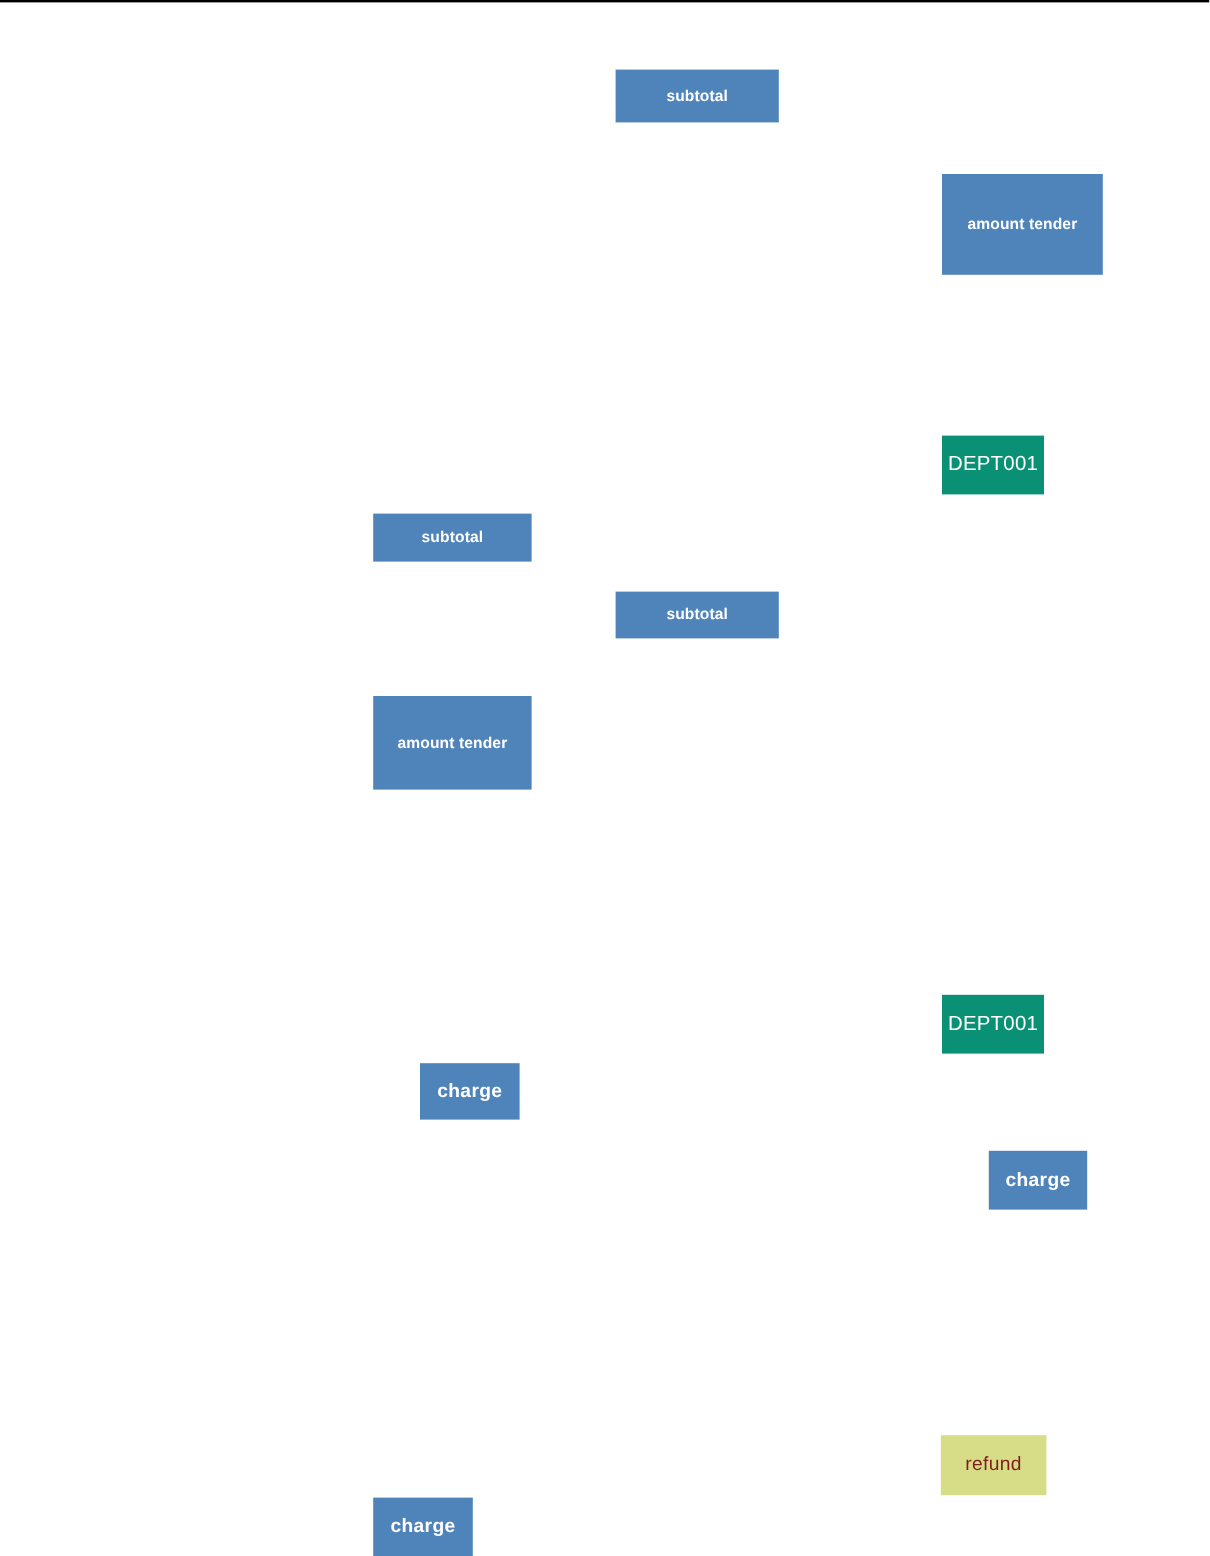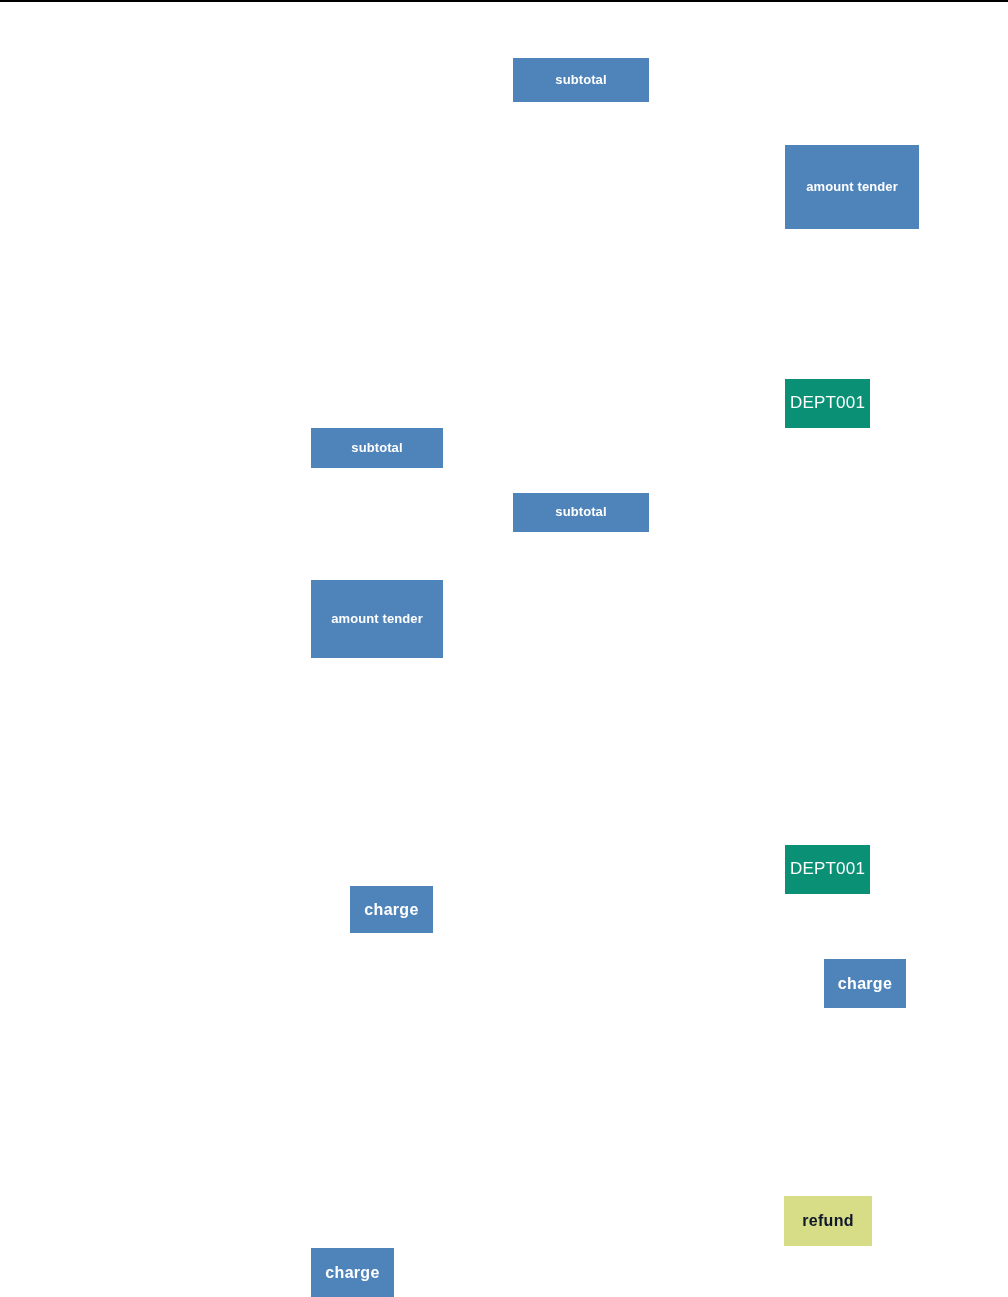--- a/index.html
+++ b/index.html
@@ -42,26 +42,25 @@
   
   .tag.blue {
     background: #4f84ba;
     color: #ffffff;
     font-weight: bold;
   }
   .tag.green {
     background: #0a9175;
     color: #ffffff;
     font-weight: normal;
-    margin-top: 16px;
   }
   .tag.khaki {
     background: #d7dc86;
-    color: #0f172a;
-    font-weight: bold;
+    color: #7f1d1d;
+    font-weight: normal;
   }
   
   .sz-sm { font-size: 13px; letter-spacing: 0.1px; }
   .sz-md { font-size: 17px; letter-spacing: 0.2px; }
   .sz-lg { font-size: 16px; letter-spacing: 0.3px; }
 </style>
 </head>
 <body>
 
 <div id="canvas" style="width: 1008px; height: 1297px; background: rgb(255, 255, 255);">

